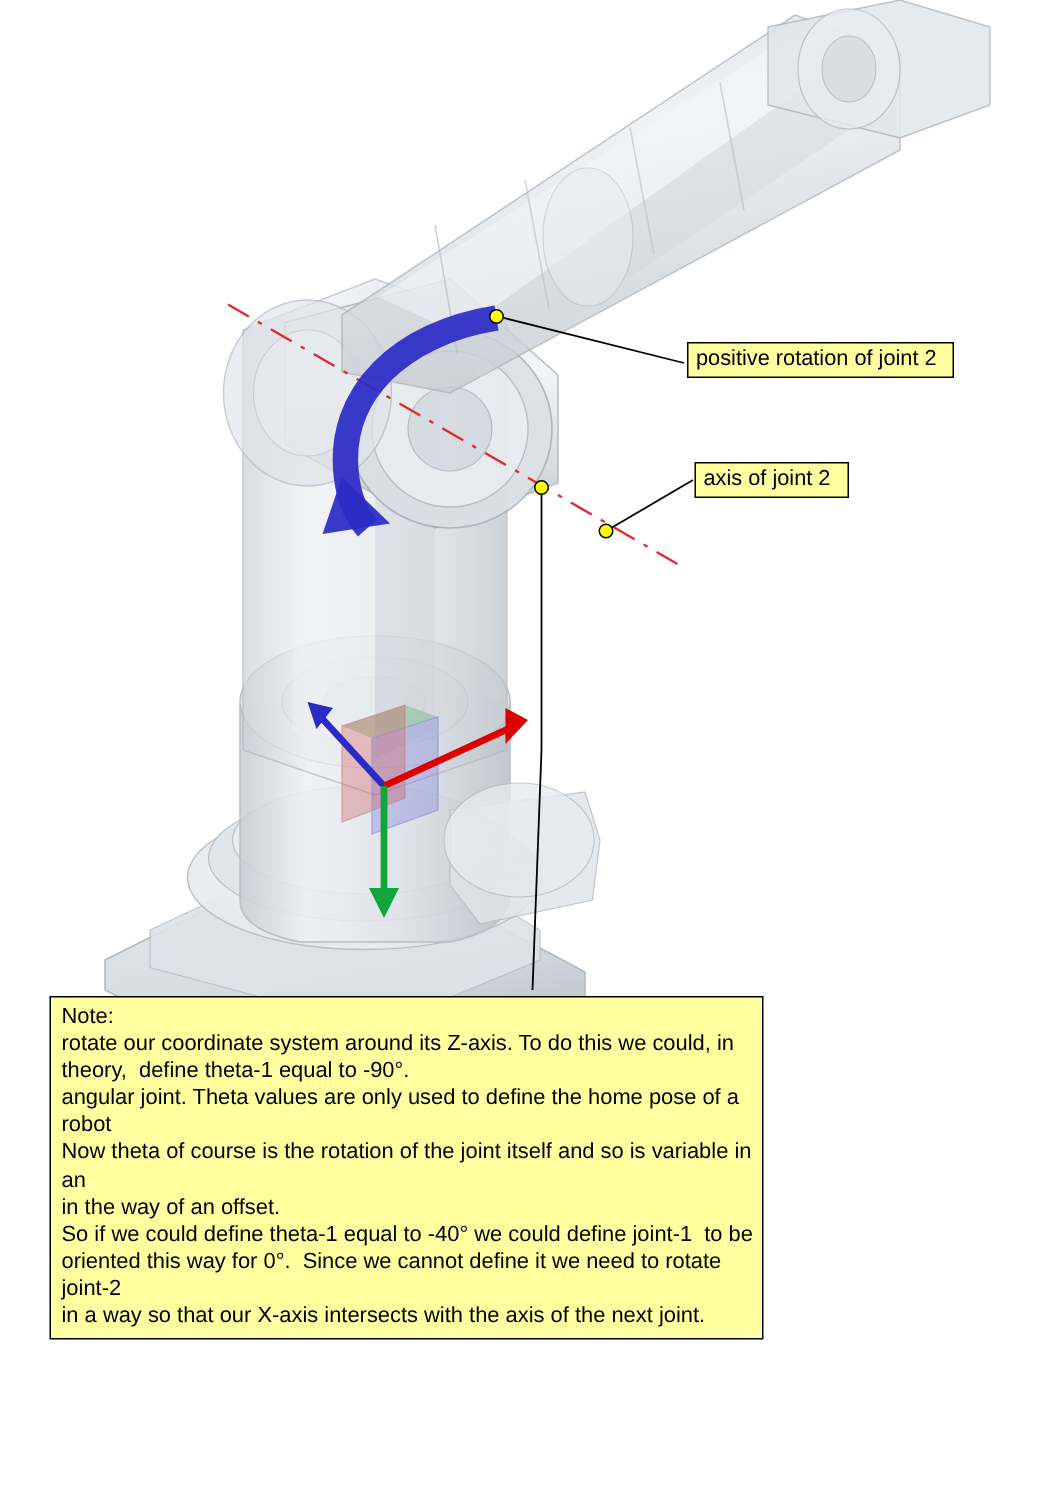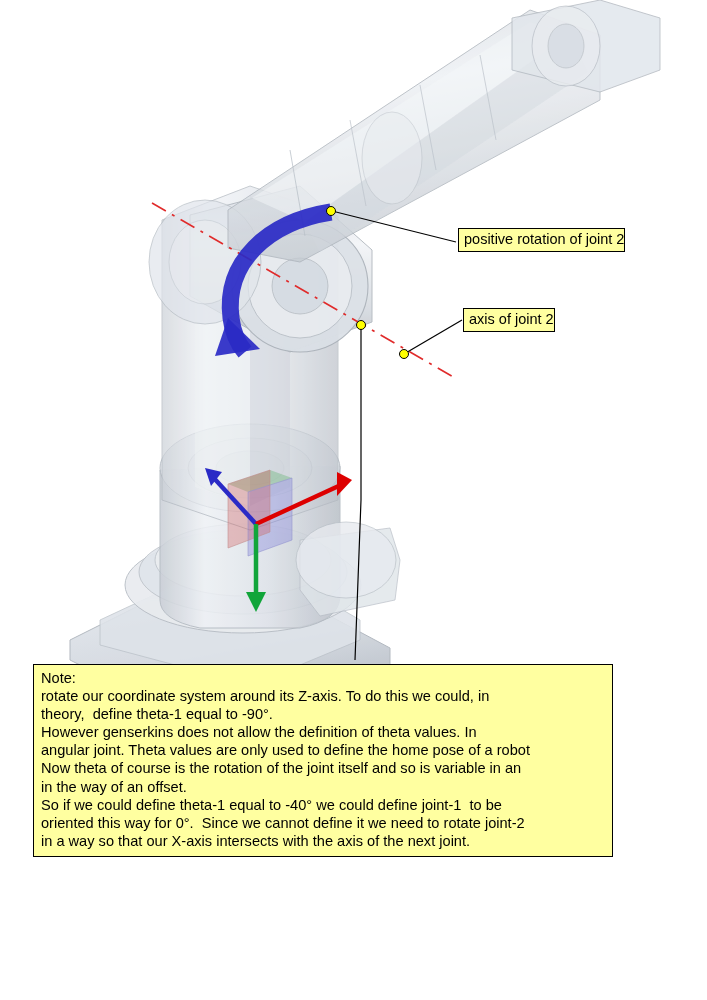--- a/index.html
+++ b/index.html
@@ -26,37 +26,37 @@
     left: 0; top: 0;
     width: 707px;
     height: 1000px;
   }
   .callout {
     position: absolute;
     background: #ffffa0;
     border: 1px solid #000000;
     font-size: 14.5px;
     color: #000000;
-    padding: 2px 0 3px 5px;
+    padding: 2px 11px 3px 5px;
     white-space: nowrap;
     line-height: 1.15;
   }
   #callout-rotation {
     left: 458px;
     top: 228px;
   }
   #callout-axis {
     left: 463px;
     top: 308px;
   }
   #note-box {
     position: absolute;
     left: 33px;
     top: 664px;
-    width: 580px;
+    width: 476px;
     background: #ffffa0;
     border: 1px solid #000000;
     padding: 4px 6px 6px 7px;
     box-sizing: border-box;
   }
   #note-box .note-line {
     font-size: 14.6px;
     line-height: 1.24;
     color: #000000;
     white-space: pre-wrap;
@@ -191,21 +191,20 @@
   </div>
 
   <div class="callout" id="callout-axis">
     <span>axis of joint 2</span>
   </div>
 
   <div id="note-box">
     <div class="note-title">Note:</div>
     <div class="note-line">rotate our coordinate system around its Z-axis. To do this we could, in</div>
     <div class="note-line">theory,  define theta-1 equal to -90°.</div>
-    <div class="note-line">However genserkins does not allow the definition of theta values. In</div>
     <div class="note-line">angular joint. Theta values are only used to define the home pose of a robot</div>
     <div class="note-line">Now theta of course is the rotation of the joint itself and so is variable in an</div>
     <div class="note-line">in the way of an offset.</div>
     <div class="note-line">So if we could define theta-1 equal to -40° we could define joint-1  to be</div>
     <div class="note-line">oriented this way for 0°.  Since we cannot define it we need to rotate joint-2</div>
     <div class="note-line">in a way so that our X-axis intersects with the axis of the next joint.</div>
   </div>
 
 </div>
 

